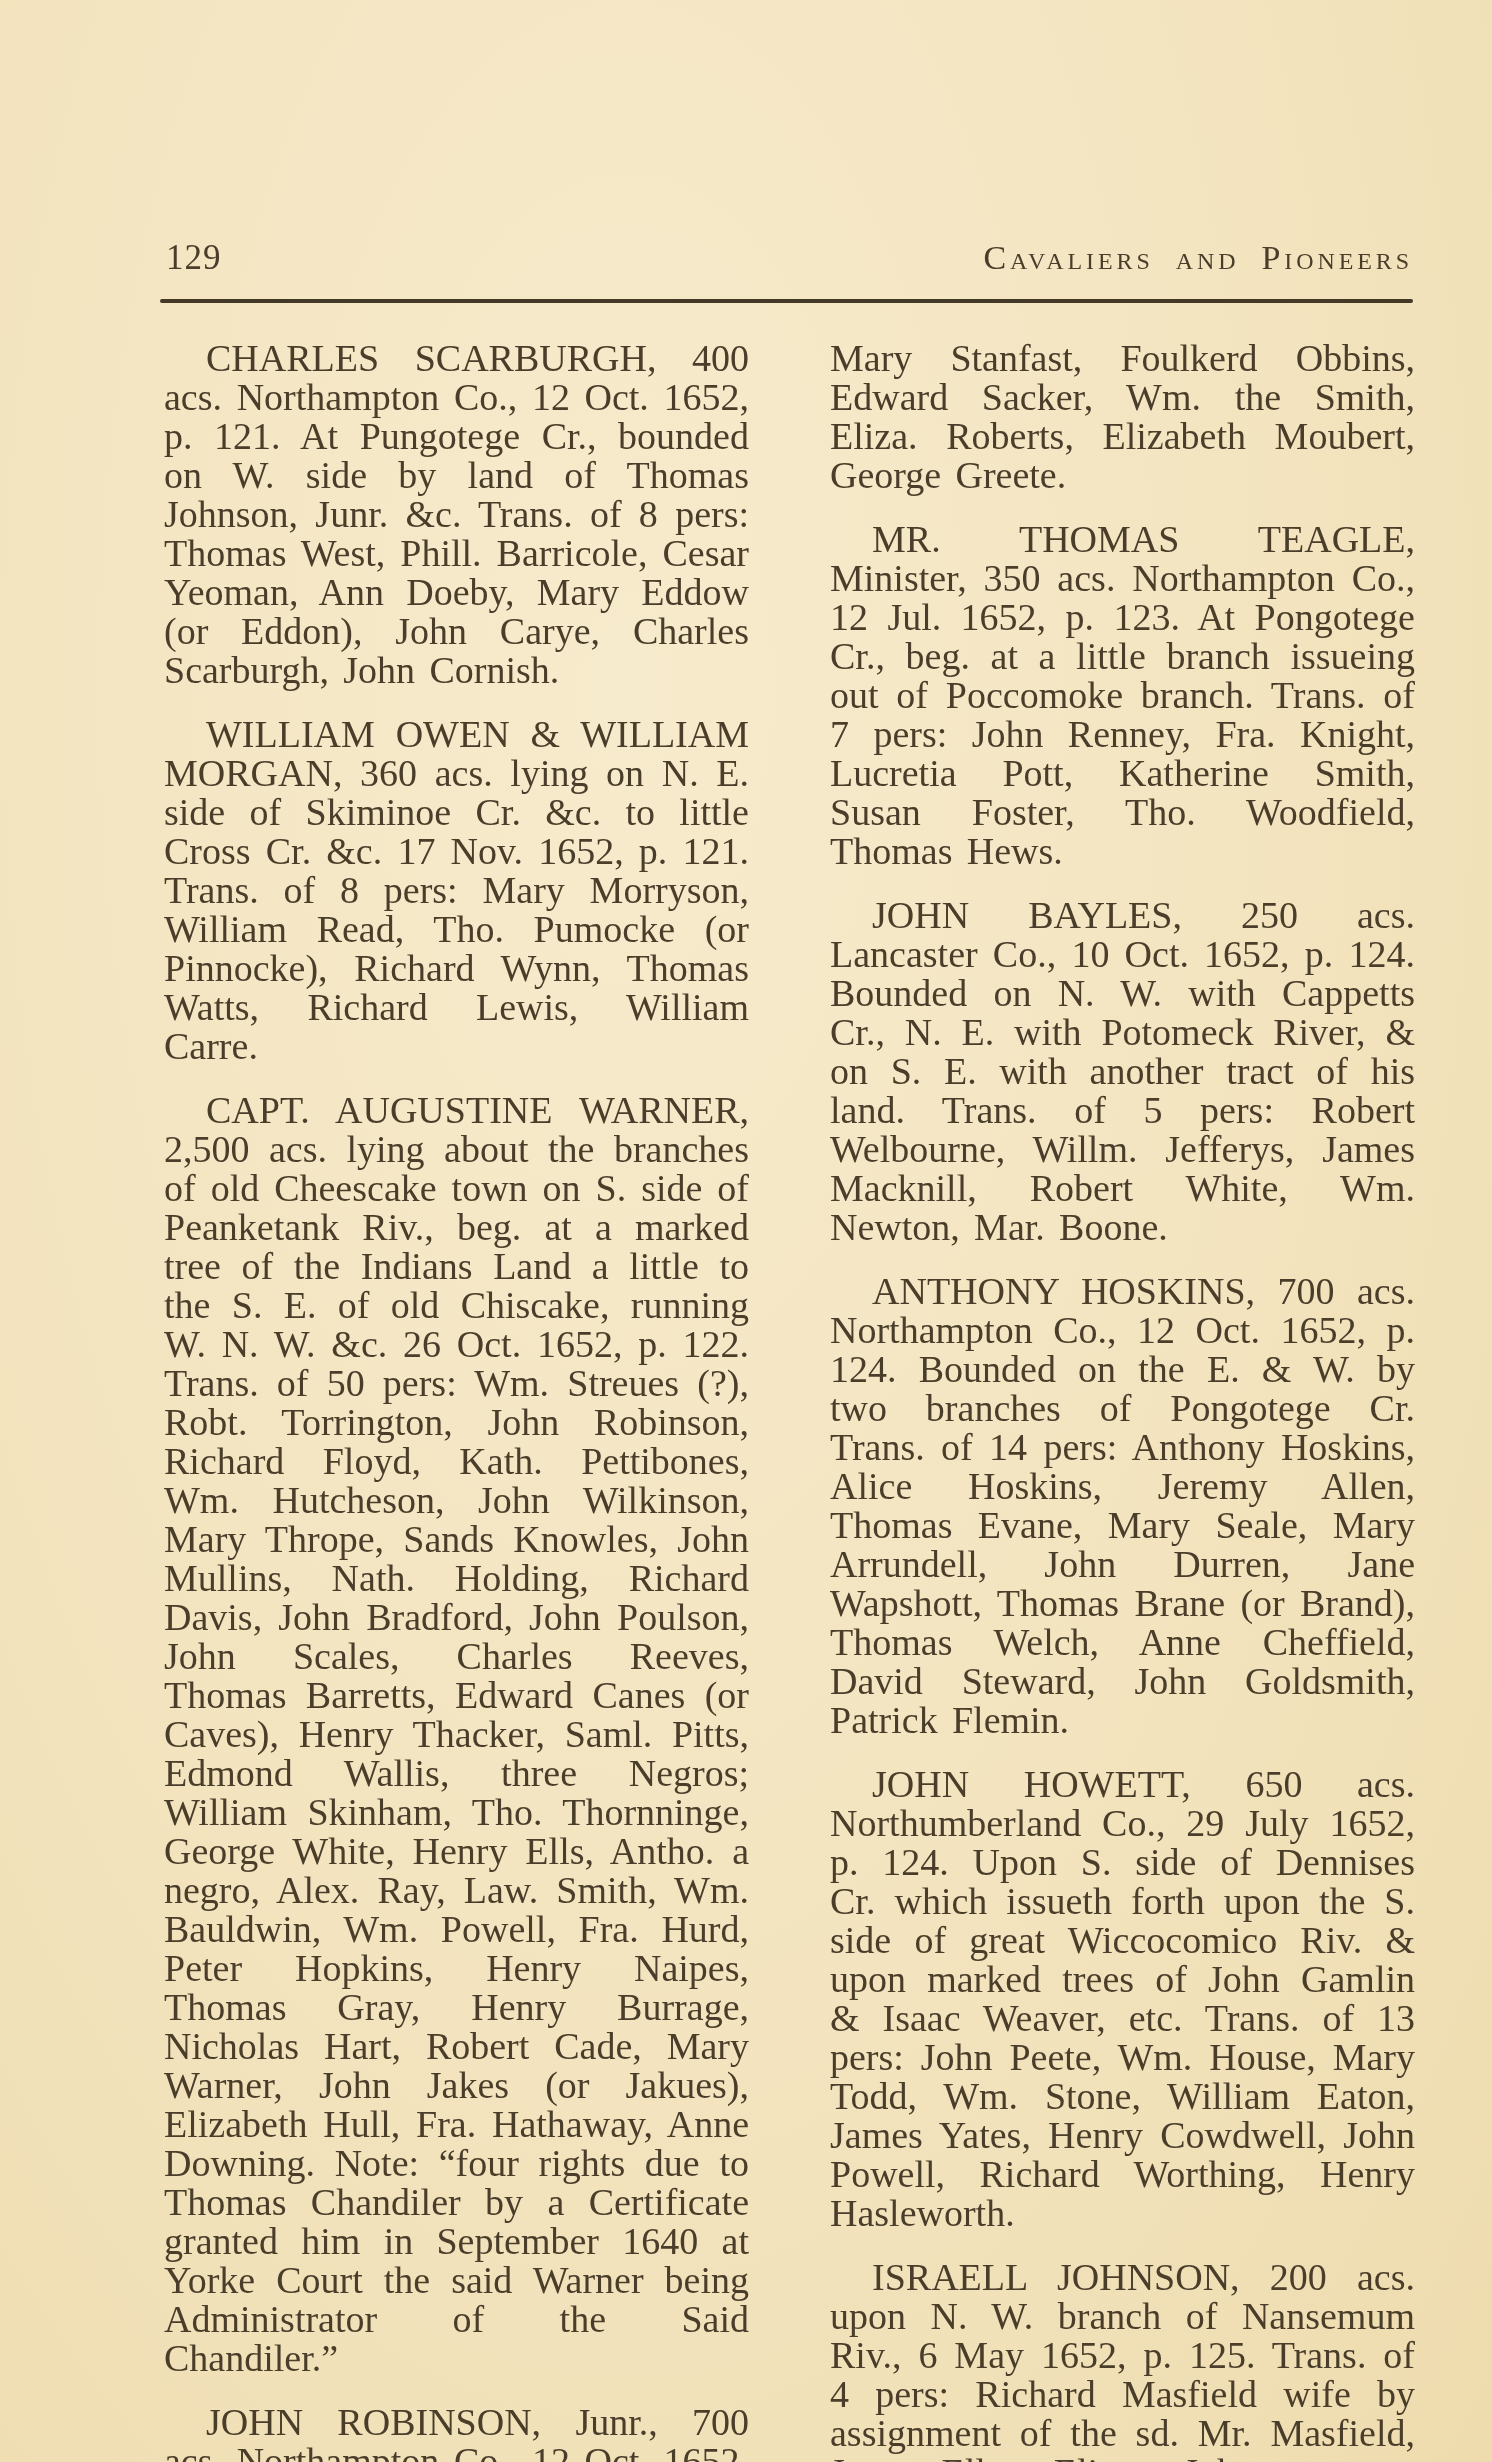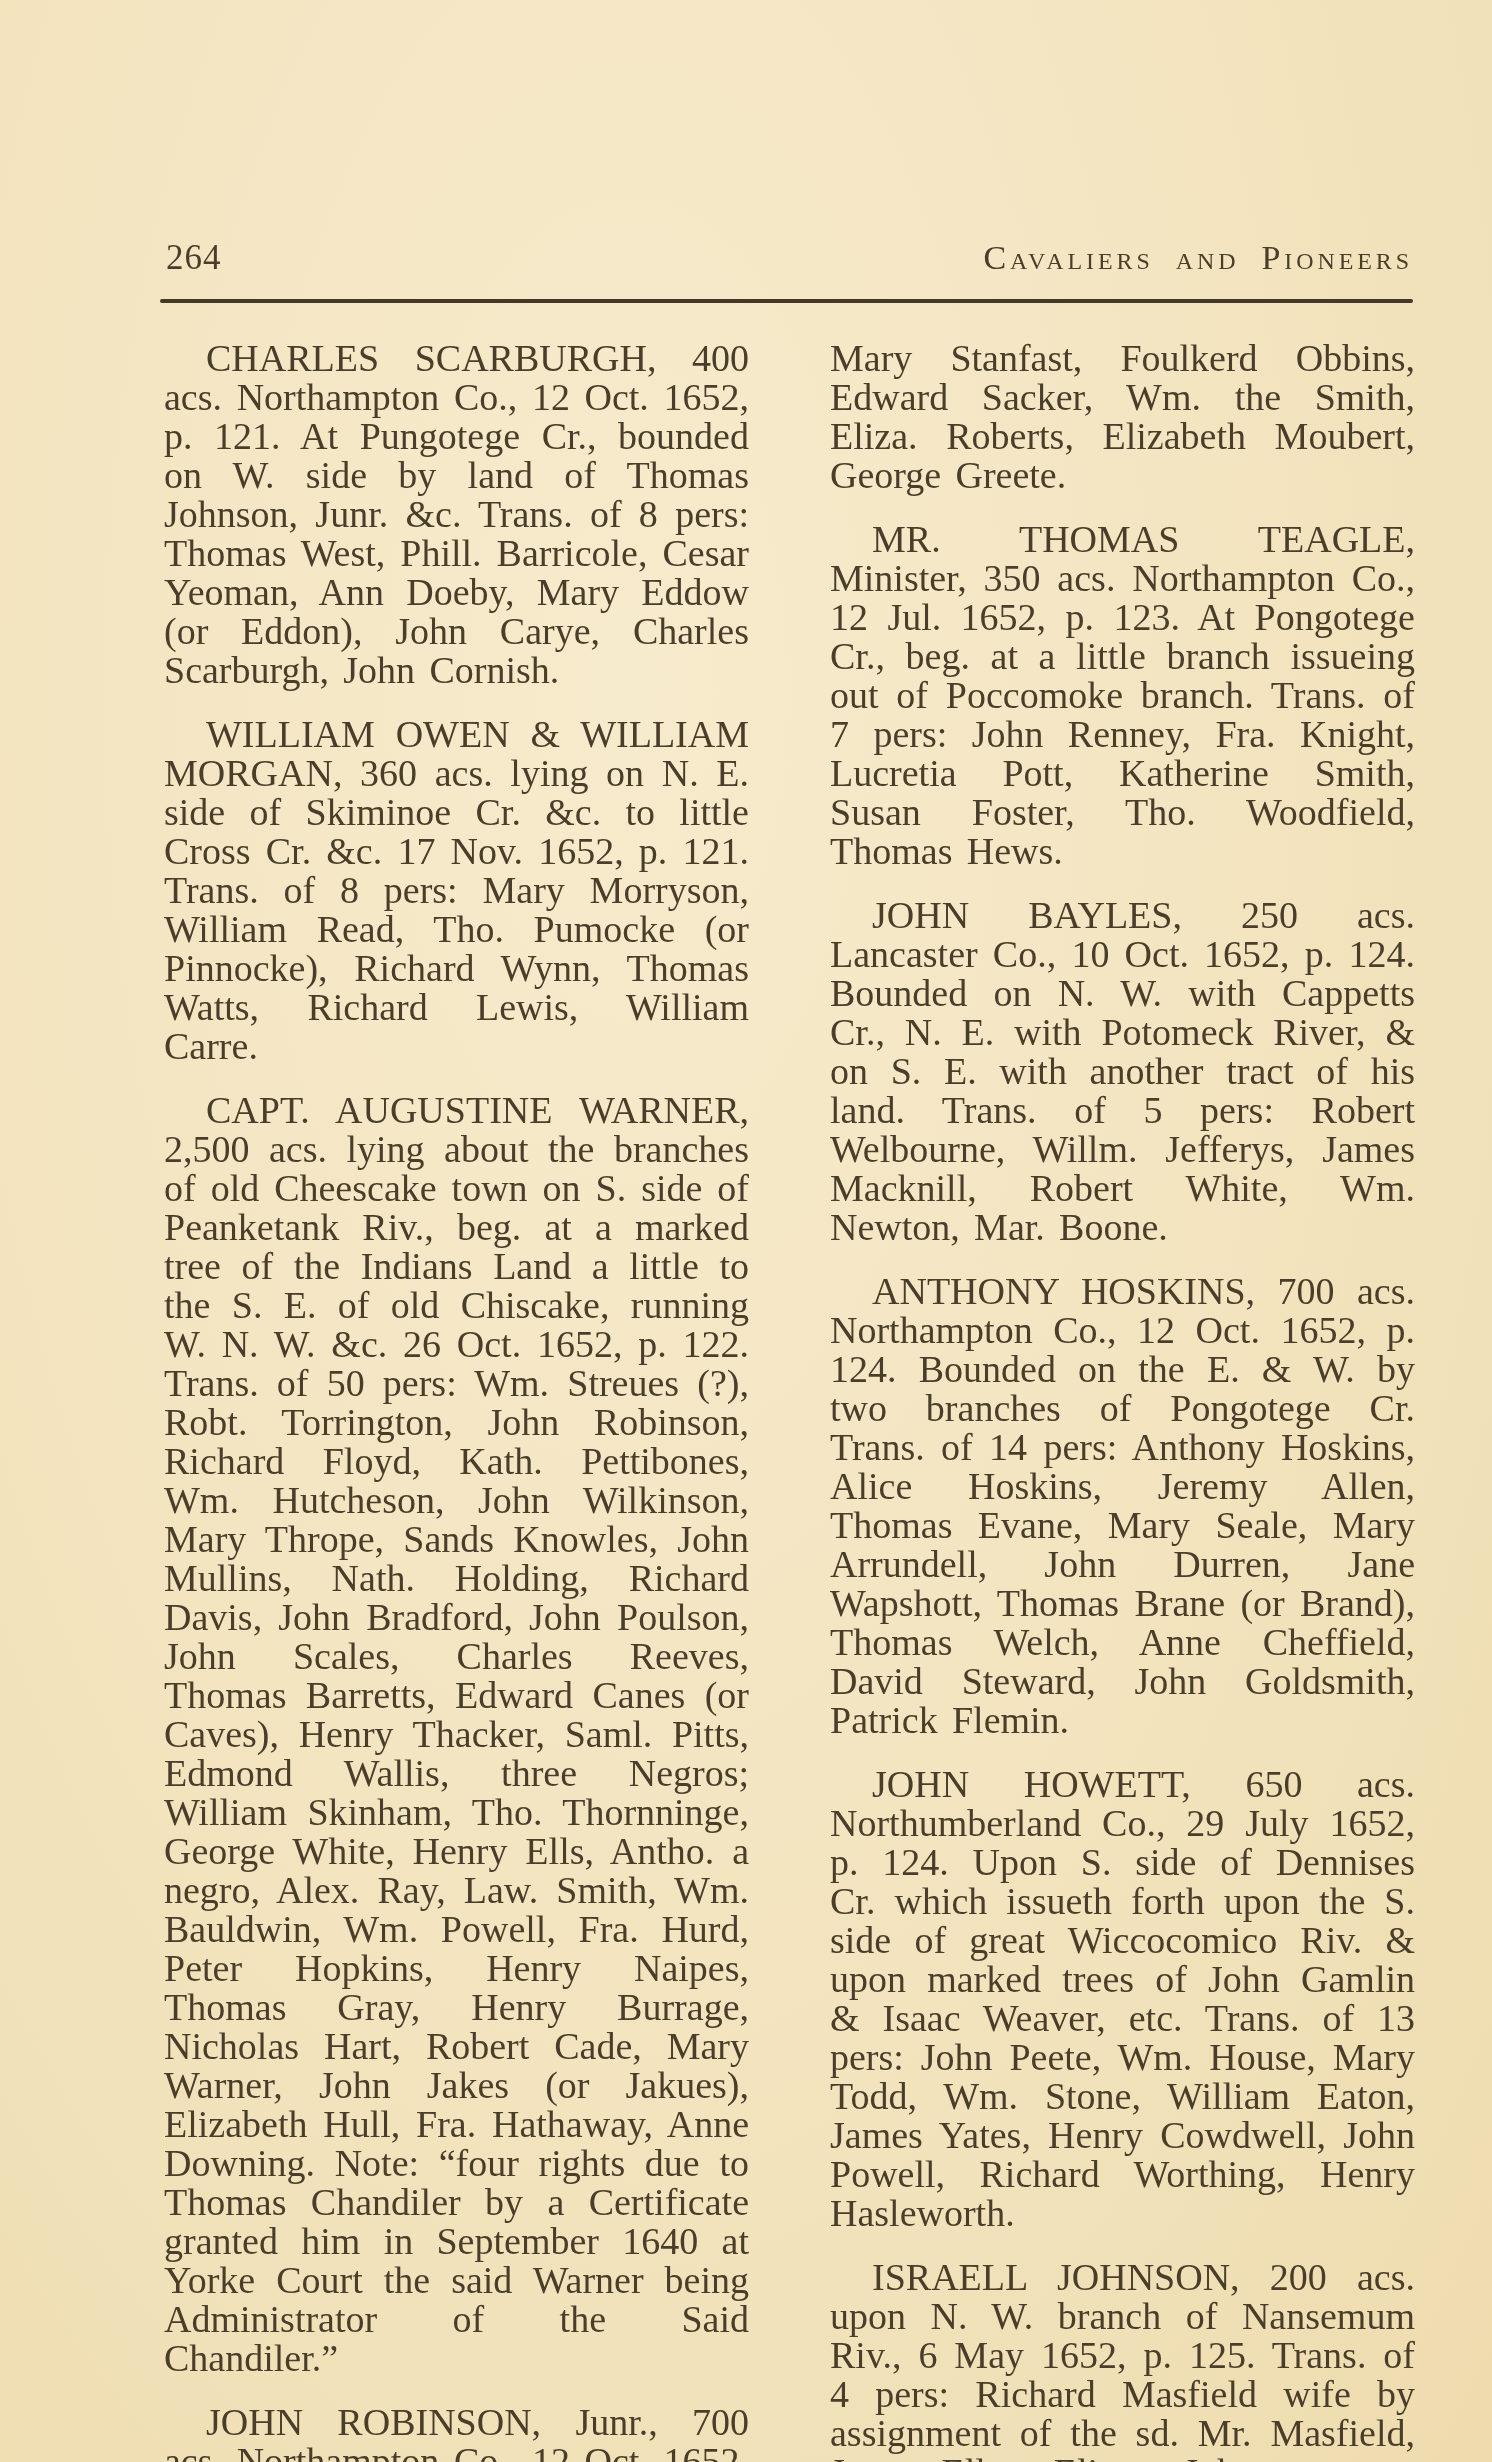--- a/index.html
+++ b/index.html
@@ -60,21 +60,21 @@
     text-align: justify;
     text-indent: 42px;
     word-spacing: 4.8px;
   }
   p.entry.cont { text-indent: 0; }
 </style>
 </head>
 <body>
 
 <div class="page">
-  <div class="page-number">264</div>
+  <div class="page-number">129</div>
   <div class="running-title">Cavaliers and Pioneers</div>
   <div class="rule"></div>
 
   <div class="columns">
     <div class="col">
       <p class="entry">CHARLES SCARBURGH, 400 acs. Northampton Co., 12 Oct. 1652, p. 121. At Pungotege Cr., bounded on W. side by land of Thomas Johnson, Junr. &amp;c. Trans. of 8 pers: Thomas West, Phill. Barricole, Cesar Yeoman, Ann Doeby, Mary Eddow (or Eddon), John Carye, Charles Scarburgh, John Cornish.</p>
       <p class="entry">WILLIAM OWEN &amp; WILLIAM MORGAN, 360 acs. lying on N. E. side of Skiminoe Cr. &amp;c. to little Cross Cr. &amp;c. 17 Nov. 1652, p. 121. Trans. of 8 pers: Mary Morryson, William Read, Tho. Pumocke (or Pinnocke), Richard Wynn, Thomas Watts, Richard Lewis, William Carre.</p>
       <p class="entry">CAPT. AUGUSTINE WARNER, 2,500 acs. lying about the branches of old Cheescake town on S. side of Peanketank Riv., beg. at a marked tree of the Indians Land a little to the S. E. of old Chiscake, running W. N. W. &amp;c. 26 Oct. 1652, p. 122. Trans. of 50 pers: Wm. Streues (?), Robt. Torrington, John Robinson, Richard Floyd, Kath. Pettibones, Wm. Hutcheson, John Wilkinson, Mary Thrope, Sands Knowles, John Mullins, Nath. Holding, Richard Davis, John Bradford, John Poulson, John Scales, Charles Reeves, Thomas Barretts, Edward Canes (or Caves), Henry Thacker, Saml. Pitts, Edmond Wallis, three Negros; William Skinham, Tho. Thornninge, George White, Henry Ells, Antho. a negro, Alex. Ray, Law. Smith, Wm. Bauldwin, Wm. Powell, Fra. Hurd, Peter Hopkins, Henry Naipes, Thomas Gray, Henry Burrage, Nicholas Hart, Robert Cade, Mary Warner, John Jakes (or Jakues), Elizabeth Hull, Fra. Hathaway, Anne Downing. Note: “four rights due to Thomas Chandiler by a Certificate granted him in September 1640 at Yorke Court the said Warner being Administrator of the Said Chandiler.”</p>
       <p class="entry">JOHN ROBINSON, Junr., 700 acs. Northampton Co., 12 Oct. 1652, p. 123. At Anancock, beg. at a poynt of land where Ambrose Dixon &amp; Stephen Horsly doe end their devident, etc. Trans. of 14 pers: John Canady, Eustace Dane, John Custis, Aphrah Smith, Mrs. Anne Yardley, Dan. Jackson, James Stamfast,</p>
     </div>

